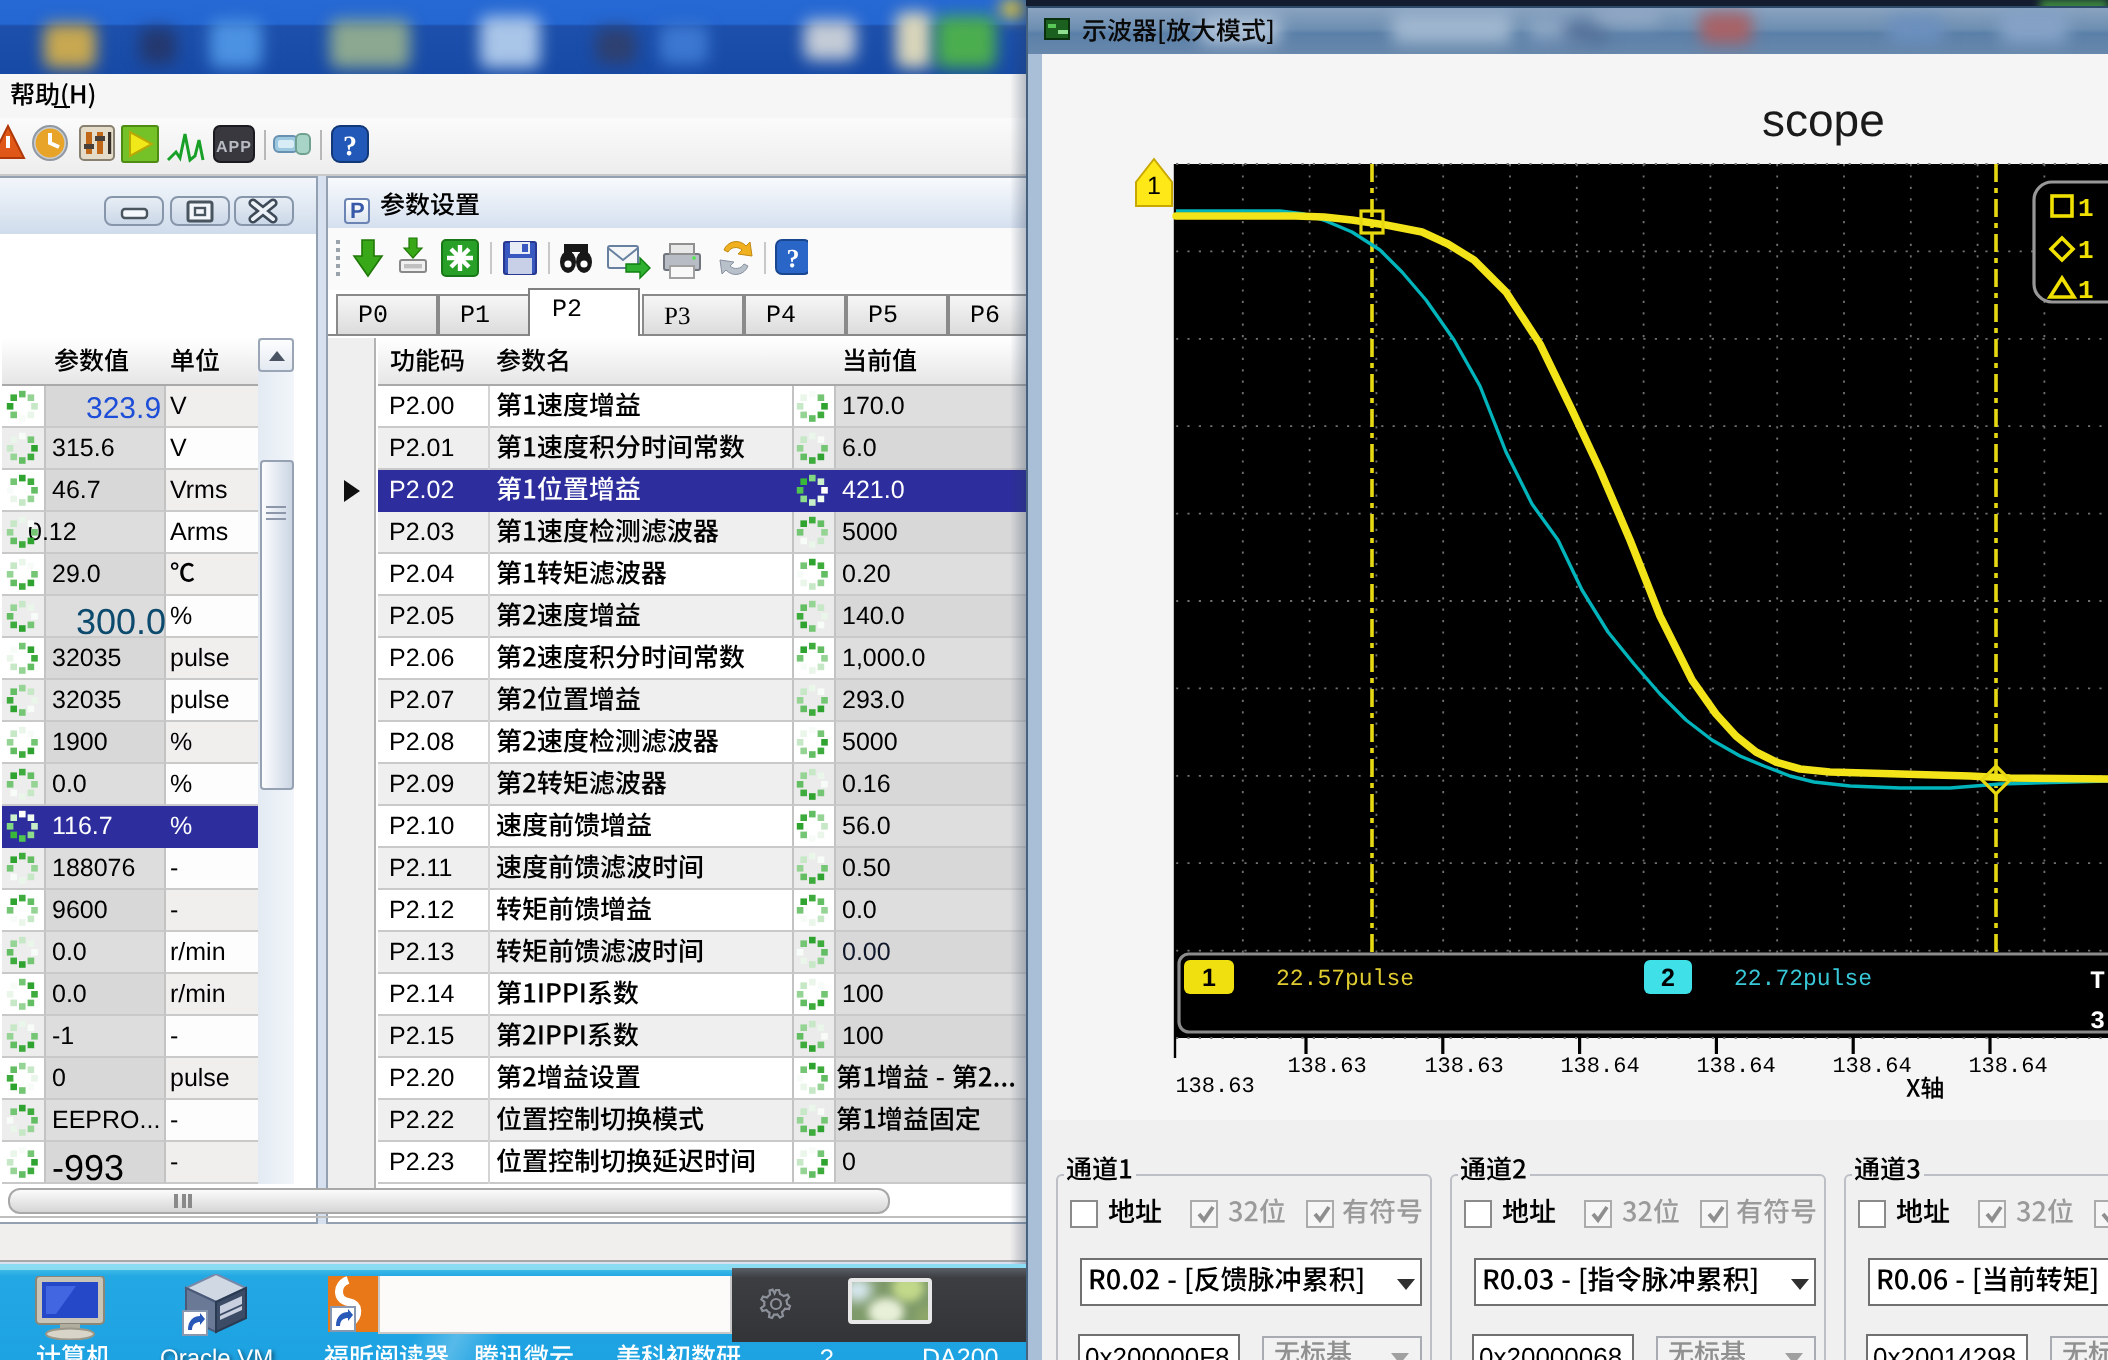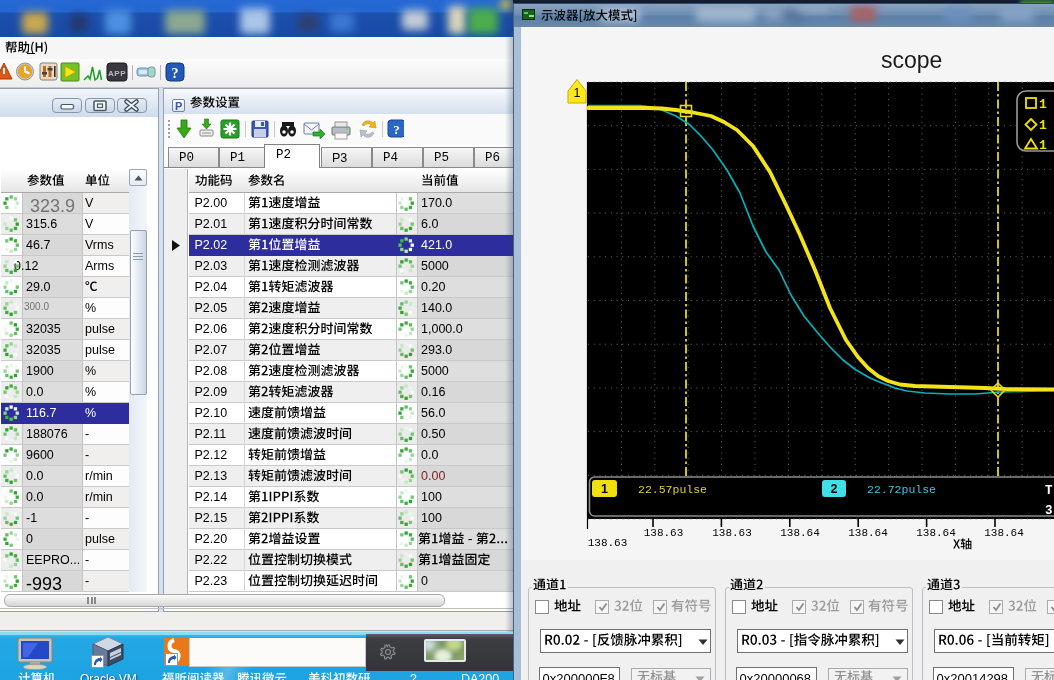--- a/index.html
+++ b/index.html
@@ -181,21 +181,21 @@
   </svg>
 <svg style="position:absolute;left:85.0px;top:174.0px;overflow:visible" width="27" height="16">
     <g transform="translate(0,10.81) scale(0.012500,-0.012500)" fill="#000">
       <use href="#u5355" x="0"></use>
       <use href="#u4F4D" x="1000"></use>
     </g>
   </svg>
 <div class="ab" style="left:1px;top:193px;width:21px;height:21px;background:#FFFFFF;border-bottom:1px solid #C9C9C9"></div>
 <div class="ab" style="left:22px;top:193px;width:60px;height:21px;background:#D8D8D8;border-bottom:1px solid #C9C9C9;border-left:1px solid #C3C3C3"></div>
 <div class="ab" style="left:82px;top:193px;width:47px;height:21px;background:#F1EEEE;border-bottom:1px solid #C9C9C9;border-left:1px solid #C3C3C3"></div>
-<div class="ab" style="left:30px;top:196px;color:#737373;font-size:18px">323.9</div>
+<div class="ab" style="left:43px;top:196px;color:#1d4ed8;font-size:15px">323.9</div>
 <div class="ab" style="left:85px;top:196px;color:#000;font-size:12.5px">V</div>
 <svg class="ab" style="left:3px;top:195px" width="16" height="16">
     <rect x="0.4" y="6.5" width="3.3" height="3.3" fill="#2FA32F"></rect>
     <rect x="2.2" y="2.2" width="3.3" height="3.3" fill="#3DAC3D"></rect>
     <rect x="6.5" y="0.4" width="3.3" height="3.3" fill="#63BE63"></rect>
     <rect x="10.8" y="2.2" width="3.3" height="3.3" fill="#95D495"></rect>
     <rect x="12.6" y="6.5" width="3.3" height="3.3" fill="#C6E8C6"></rect>
     <rect x="10.8" y="10.8" width="3.3" height="3.3" fill="#E9F6E9"></rect>
     <rect x="6.5" y="12.6" width="3.3" height="3.3" fill="#F8FCF8"></rect>
     <rect x="2.2" y="10.8" width="3.3" height="3.3" fill="#74C674"></rect>
@@ -260,21 +260,21 @@
     <rect x="2.2" y="10.8" width="3.3" height="3.3" fill="#63BE63"></rect>
     <rect x="0.4" y="6.5" width="3.3" height="3.3" fill="#95D495"></rect>
     <rect x="2.2" y="2.2" width="3.3" height="3.3" fill="#C6E8C6"></rect>
     <rect x="6.5" y="0.4" width="3.3" height="3.3" fill="#E9F6E9"></rect>
     <rect x="10.8" y="2.2" width="3.3" height="3.3" fill="#F8FCF8"></rect>
     <rect x="12.6" y="6.5" width="3.3" height="3.3" fill="#74C674"></rect>
   </svg>
 <div class="ab" style="left:1px;top:298px;width:21px;height:21px;background:#EDEDED;border-bottom:1px solid #C9C9C9"></div>
 <div class="ab" style="left:22px;top:298px;width:60px;height:21px;background:#DDDDDD;border-bottom:1px solid #C9C9C9;border-left:1px solid #C3C3C3"></div>
 <div class="ab" style="left:82px;top:298px;width:47px;height:21px;background:#FDFDFD;border-bottom:1px solid #C9C9C9;border-left:1px solid #C3C3C3"></div>
-<div class="ab" style="left:24px;top:301px;color:#737373;font-size:10px">300.0</div>
+<div class="ab" style="left:38px;top:301px;color:#0c4a6e;font-size:18px">300.0</div>
 <div class="ab" style="left:85px;top:301px;color:#000;font-size:12.5px">%</div>
 <svg class="ab" style="left:3px;top:300px" width="16" height="16">
     <rect x="6.5" y="12.6" width="3.3" height="3.3" fill="#2FA32F"></rect>
     <rect x="2.2" y="10.8" width="3.3" height="3.3" fill="#3DAC3D"></rect>
     <rect x="0.4" y="6.5" width="3.3" height="3.3" fill="#63BE63"></rect>
     <rect x="2.2" y="2.2" width="3.3" height="3.3" fill="#95D495"></rect>
     <rect x="6.5" y="0.4" width="3.3" height="3.3" fill="#C6E8C6"></rect>
     <rect x="10.8" y="2.2" width="3.3" height="3.3" fill="#E9F6E9"></rect>
     <rect x="12.6" y="6.5" width="3.3" height="3.3" fill="#F8FCF8"></rect>
     <rect x="10.8" y="10.8" width="3.3" height="3.3" fill="#74C674"></rect>
@@ -535,21 +535,21 @@
       <circle cx="183" cy="12" r="1" fill="#60E060"></circle>
     </g>
 <path d="M198 8 A6.5 6.5 0 0 1 209 6 L211 4 L212 11 L205 10 L207 8 A4.5 4.5 0 0 0 200 9 Z" fill="#F0B020" stroke="#C08810" stroke-width="0.5"></path>
     <path d="M210 16 A6.5 6.5 0 0 1 199 18 L197 20 L196 13 L203 14 L201 16 A4.5 4.5 0 0 0 208 15 Z" fill="#B8C0CA" stroke="#8890A0" stroke-width="0.5"></path>
 <rect x="218" y="4" width="1" height="16" fill="#C8C8C8"></rect>
 <rect x="224" y="3" width="17" height="17" rx="3" fill="#2A66C8" stroke="#1A4690"></rect>
     <text x="232.5" y="16.5" font-family="Liberation Serif" font-size="13" font-weight="bold" fill="#FFF" text-anchor="middle">?</text>
 </svg>
 <div class="ab" style="left:168px;top:147px;width:51px;height:20px;background:linear-gradient(180deg,#F6F6F6,#DCDCDC);border:1px solid #8A8A8A;border-bottom:none;font-size:12.5px;font-family:'Liberation Mono',monospace;color:#000;padding:3px 0 0 10px">P0</div>
 <div class="ab" style="left:219px;top:147px;width:51px;height:20px;background:linear-gradient(180deg,#F6F6F6,#DCDCDC);border:1px solid #8A8A8A;border-bottom:none;font-size:12.5px;font-family:'Liberation Mono',monospace;color:#000;padding:3px 0 0 10px">P1</div>
-<div class="ab" style="left:321px;top:147px;width:51px;height:20px;background:linear-gradient(180deg,#F6F6F6,#DCDCDC);border:1px solid #8A8A8A;border-bottom:none;font-size:12.5px;font-family:Liberation Sans, sans-serif;color:#000;padding:3px 0 0 10px">P3</div>
+<div class="ab" style="left:321px;top:147px;width:51px;height:20px;background:linear-gradient(180deg,#F6F6F6,#DCDCDC);border:1px solid #8A8A8A;border-bottom:none;font-size:12.5px;font-family:Liberation Serif, serif;color:#000;padding:3px 0 0 10px">P3</div>
 <div class="ab" style="left:372px;top:147px;width:51px;height:20px;background:linear-gradient(180deg,#F6F6F6,#DCDCDC);border:1px solid #8A8A8A;border-bottom:none;font-size:12.5px;font-family:'Liberation Mono',monospace;color:#000;padding:3px 0 0 10px">P4</div>
 <div class="ab" style="left:423px;top:147px;width:51px;height:20px;background:linear-gradient(180deg,#F6F6F6,#DCDCDC);border:1px solid #8A8A8A;border-bottom:none;font-size:12.5px;font-family:'Liberation Mono',monospace;color:#000;padding:3px 0 0 10px">P5</div>
 <div class="ab" style="left:474px;top:147px;width:51px;height:20px;background:linear-gradient(180deg,#F6F6F6,#DCDCDC);border:1px solid #8A8A8A;border-bottom:none;font-size:12.5px;font-family:'Liberation Mono',monospace;color:#000;padding:3px 0 0 10px">P6</div>
 <div class="ab" style="left:525px;top:147px;width:51px;height:20px;background:linear-gradient(180deg,#F6F6F6,#DCDCDC);border:1px solid #8A8A8A;border-bottom:none;font-size:12.5px;font-family:'Liberation Mono',monospace;color:#000;padding:3px 0 0 10px">P7</div>
 <div class="ab" style="left:264px;top:144px;width:56px;height:24px;background:#FFF;border:1px solid #808080;border-bottom:none;font-size:12.5px;font-family:'Liberation Mono',monospace;color:#000;padding:3px 0 0 11px;z-index:3">P2</div>
 <div class="ab" style="left:164px;top:167px;width:350px;height:427px;background:#FFF;border-top:1px solid #888"></div>
 <div class="ab" style="left:164px;top:169px;width:24px;height:425px;background:#EFEFEF;border-right:1px solid #B3B3B3"></div>
 <div class="ab" style="left:189px;top:169px;width:325px;height:24px;background:linear-gradient(180deg,#FFF,#E6E6E6);border-bottom:1px solid #A9A9A9"></div>
 <svg style="position:absolute;left:194.5px;top:174.0px;overflow:visible" width="39" height="16">
     <g transform="translate(0,10.81) scale(0.012500,-0.012500)" fill="#000">
@@ -937,21 +937,21 @@
       <use href="#u8F6C" x="0"></use>
       <use href="#u77E9" x="1000"></use>
       <use href="#u524D" x="2000"></use>
       <use href="#u9988" x="3000"></use>
       <use href="#u6EE4" x="4000"></use>
       <use href="#u6CE2" x="5000"></use>
       <use href="#u65F6" x="6000"></use>
       <use href="#u95F4" x="7000"></use>
     </g>
   </svg>
-<div class="ab" style="left:421px;top:469px;color:#7f1d1d;font-size:12.5px">0.00</div>
+<div class="ab" style="left:421px;top:469px;color:#0f172a;font-size:12.5px">0.00</div>
 <div class="ab" style="left:244px;top:466px;width:1px;height:21px;background:#D4D4D4"></div>
 <svg class="ab" style="left:398px;top:468px" width="16" height="16">
     <rect x="6.5" y="0.4" width="3.3" height="3.3" fill="#2FA32F"></rect>
     <rect x="10.8" y="2.2" width="3.3" height="3.3" fill="#3DAC3D"></rect>
     <rect x="12.6" y="6.5" width="3.3" height="3.3" fill="#63BE63"></rect>
     <rect x="10.8" y="10.8" width="3.3" height="3.3" fill="#95D495"></rect>
     <rect x="6.5" y="12.6" width="3.3" height="3.3" fill="#C6E8C6"></rect>
     <rect x="2.2" y="10.8" width="3.3" height="3.3" fill="#E9F6E9"></rect>
     <rect x="0.4" y="6.5" width="3.3" height="3.3" fill="#F8FCF8"></rect>
     <rect x="2.2" y="2.2" width="3.3" height="3.3" fill="#74C674"></rect>

